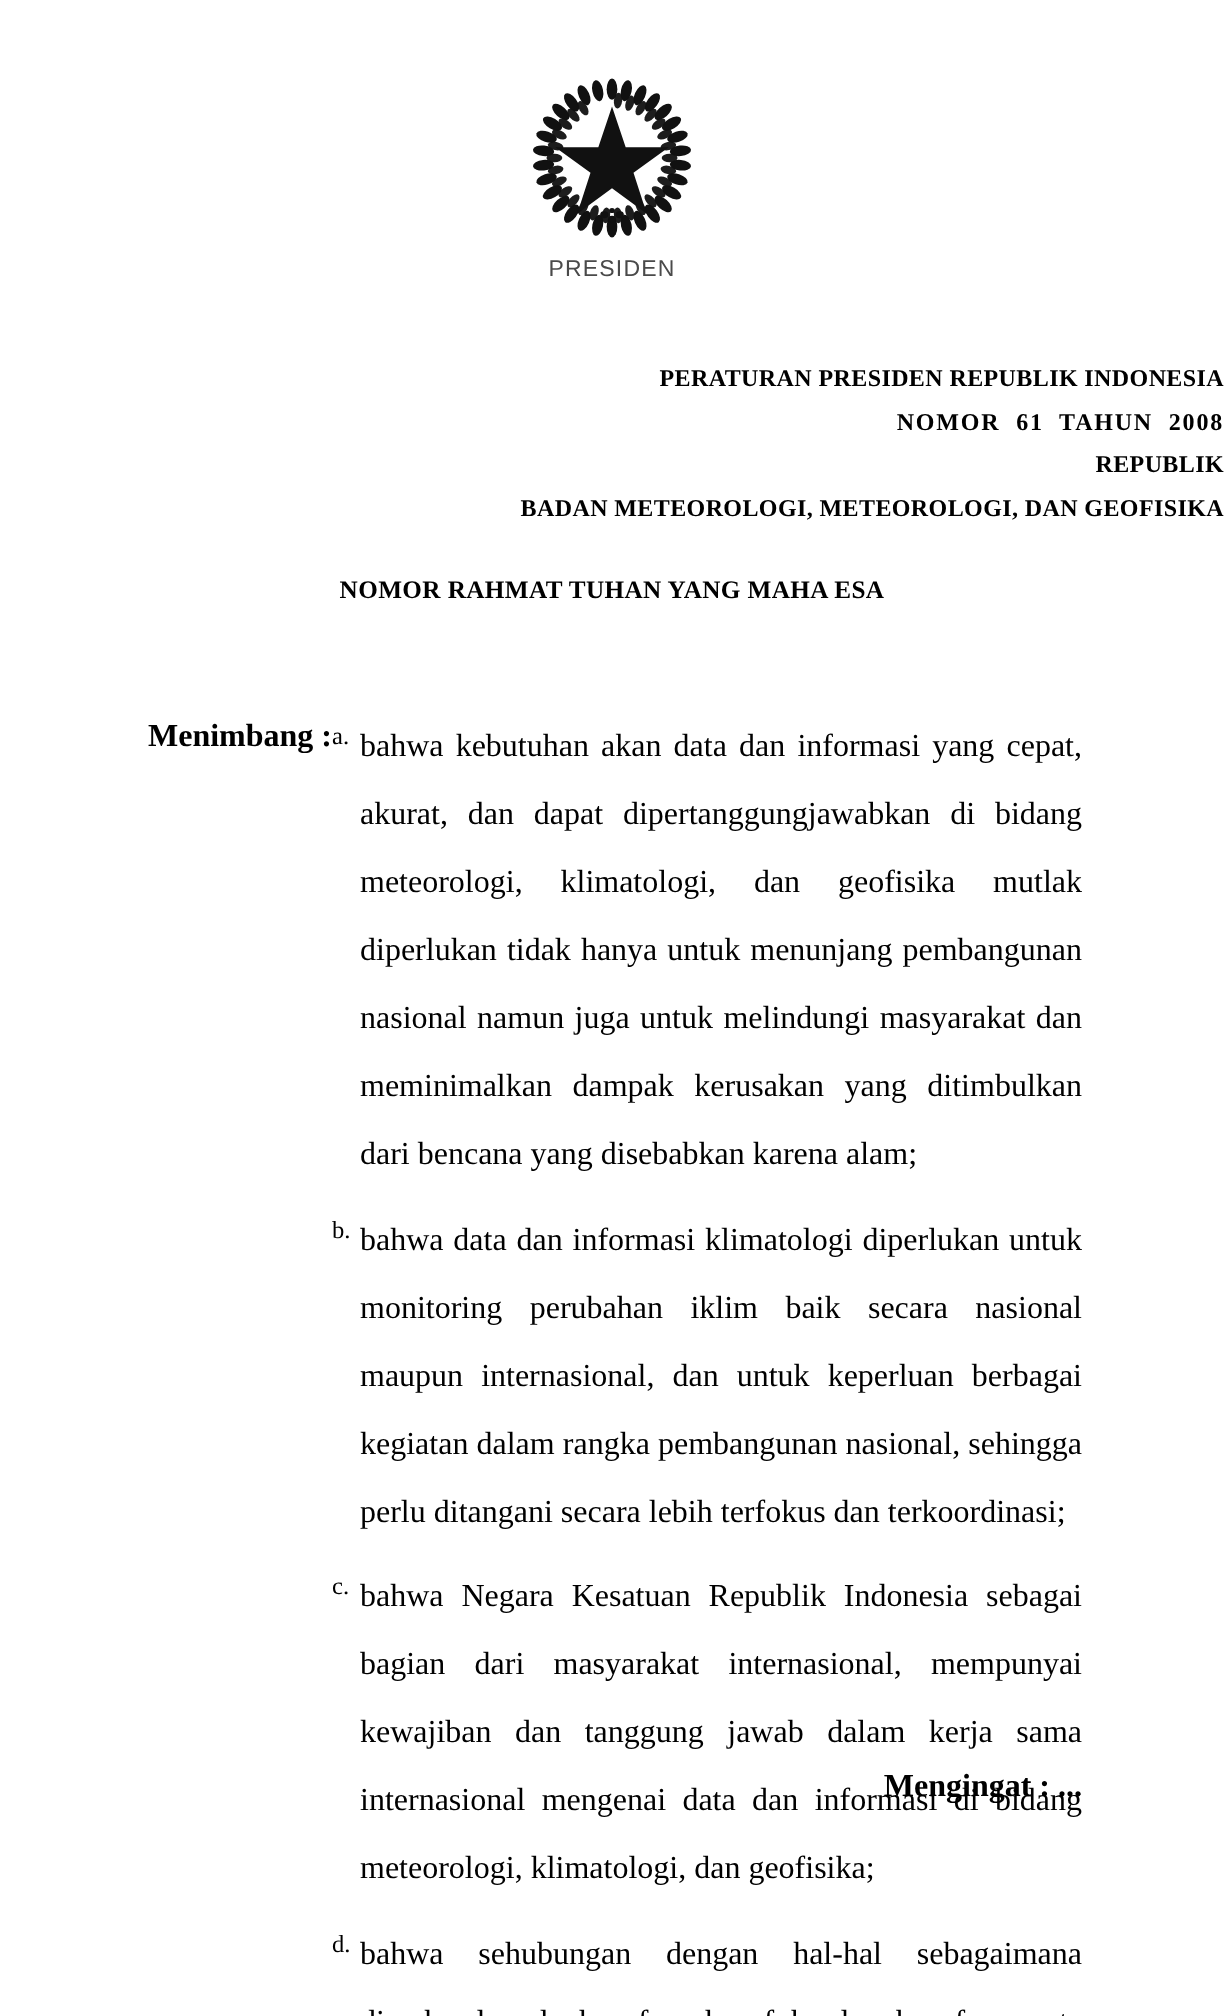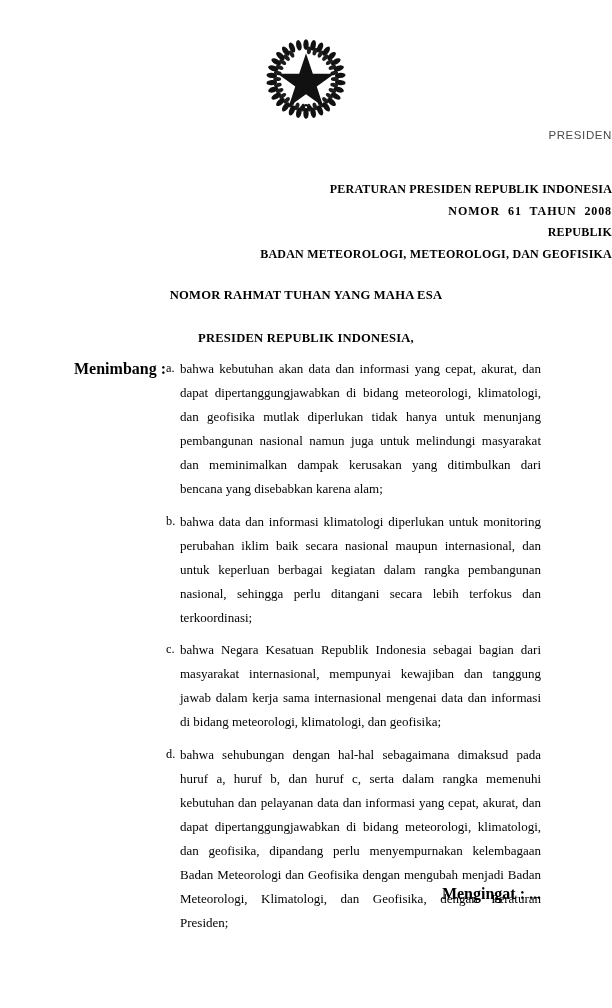--- a/index.html
+++ b/index.html
@@ -39,21 +39,21 @@
     height: 86px;
   }
   .emblem-caption {
     margin-top: 6px;
     font-family: "Liberation Sans", "DejaVu Sans", sans-serif;
     font-size: 11.5px;
     line-height: 14px;
     letter-spacing: 0.6px;
     color: #4a4a4a;
   }
-  .emblem-caption div { white-space: nowrap; text-align: right; }
+  .emblem-caption div { white-space: nowrap; }
 
   
   .title-block {
     position: absolute;
     left: 0;
     top: 179px;
     width: 612px;
     text-align: center;
   }
   .title-line {
@@ -114,22 +114,22 @@
   }
   .cons-item:last-child { margin-bottom: 0; }
   .cons-marker {
     width: 14px;
     flex: 0 0 14px;
     font-size: 12.3px;
     line-height: 23.4px;
   }
   .cons-text {
     flex: 1 1 auto;
-    font-size: 13px;
-    line-height: 24px;
+    font-size: 16px;
+    line-height: 34px;
     text-align: justify;
     text-justify: inter-word;
     hyphens: none;
   }
 
   
   .footer-note {
     position: absolute;
     left: 74px;
     top: 882px;
@@ -242,21 +242,20 @@
   <div class="title-block">
     <div class="title-line">PERATURAN PRESIDEN REPUBLIK INDONESIA</div>
     <div class="title-line nomor">NOMOR  61  TAHUN  2008</div>
     <div class="title-line">REPUBLIK</div>
     <div class="title-line">BADAN METEOROLOGI, METEOROLOGI, DAN GEOFISIKA</div>
   </div>
 
   <div class="sub-block">
     <div class="sub-line">NOMOR RAHMAT TUHAN YANG MAHA ESA</div>
     <div class="sub-gap"></div>
-    <div class="sub-line">PRESIDEN REPUBLIK INDONESIA,</div>
   </div>
 
   <div class="considerans">
     <div class="cons-row">
       <div class="cons-label">Menimbang :</div>
       <div class="cons-items">
 
         <div class="cons-item">
           <div class="cons-marker">a.</div>
           <div class="cons-text">bahwa kebutuhan akan data dan informasi yang cepat, akurat, dan dapat dipertanggungjawabkan di bidang meteorologi, klimatologi, dan geofisika mutlak diperlukan tidak hanya untuk menunjang pembangunan nasional namun juga untuk melindungi masyarakat dan meminimalkan dampak kerusakan yang ditimbulkan dari bencana yang disebabkan karena alam;</div>

